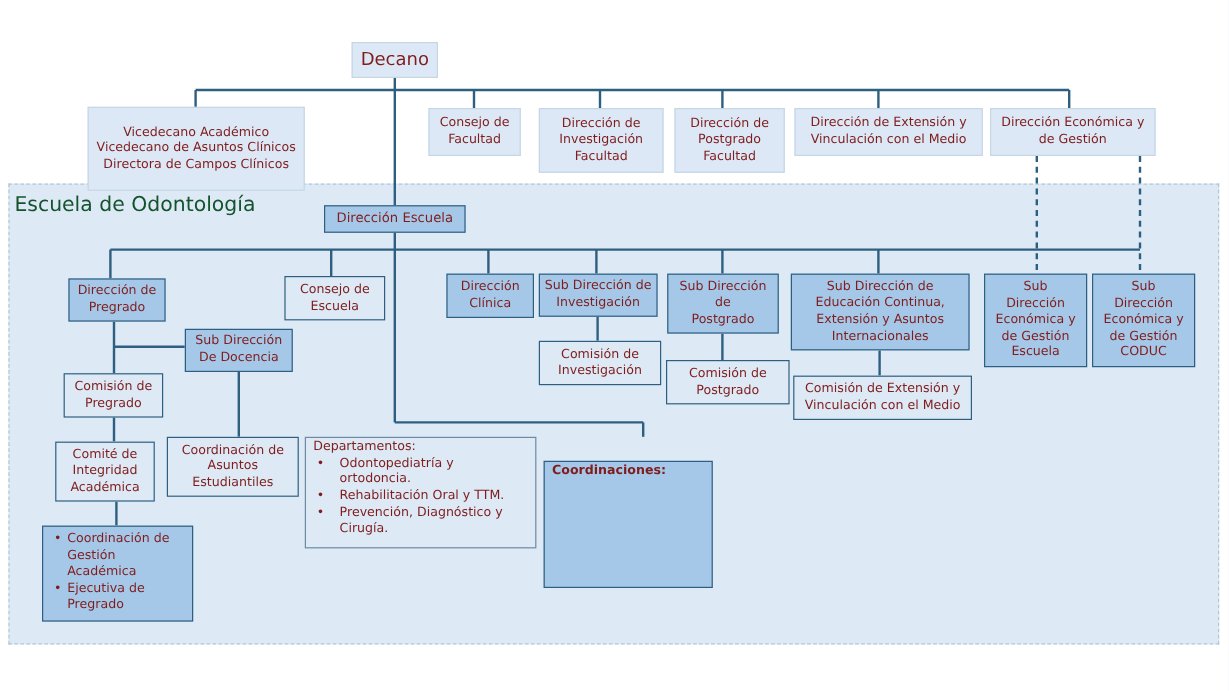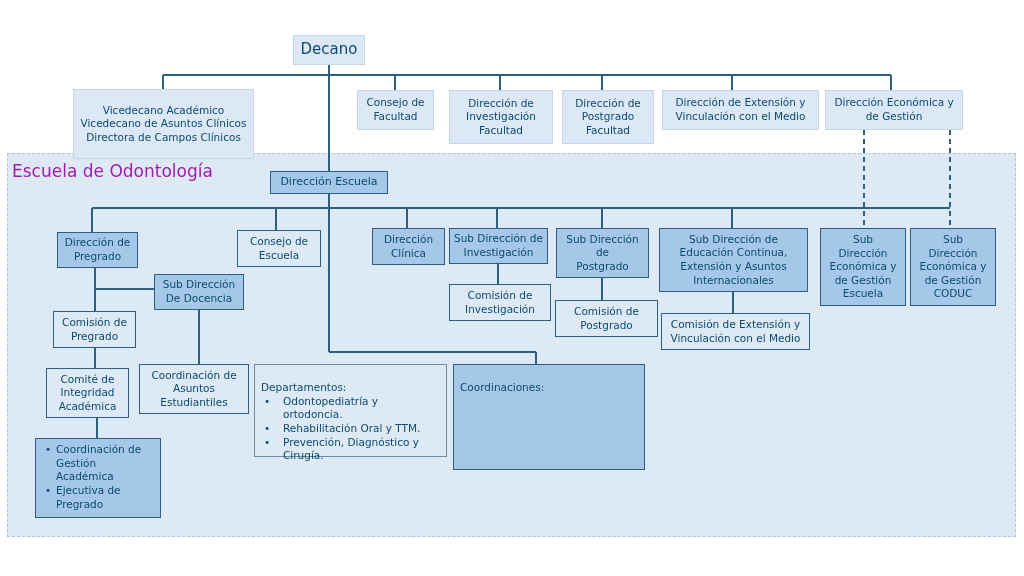--- a/index.html
+++ b/index.html
@@ -1,25 +1,25 @@
 <!DOCTYPE html>
 <html><head>
 <meta charset="utf-8">
 <style>
   html,body{margin:0;padding:0;}
   body{width:1024px;height:576px;background:#ffffff;position:relative;overflow:hidden;font-family:"DejaVu Sans",sans-serif;color:#1f4e6e;}
   .school{position:absolute;left:7px;top:153px;width:1009px;height:384px;background:#dde9f5;border:1.5px dashed #b3c6d8;box-sizing:border-box;}
-  .school-title{position:absolute;left:12px;top:161px;font-size:17px;color:#a21caf;}
+  .school-title{position:absolute;left:12px;top:161px;font-size:17px;color:#14532d;}
   svg.lines{position:absolute;left:0;top:0;}
-  .box{position:absolute;box-sizing:border-box;display:flex;align-items:center;justify-content:center;text-align:center;font-size:10.5px;line-height:1.3;white-space:pre-line;color:#0c4a6e;}
+  .box{position:absolute;box-sizing:border-box;display:flex;align-items:center;justify-content:center;text-align:center;font-size:10.5px;line-height:1.3;white-space:pre-line;color:#7f1d1d;}
   .top{background:#dce8f5;border:1px solid #c5d6e6;}
   .white{background:#dde9f5;border:1px solid #2f5f80;}
   .blue{background:#a6c8e8;border:1px solid #2f5f80;}
   .plain{background:#dde9f5;border:1px solid #6d8aa2;}
-  .list{align-items:flex-start;justify-content:flex-start;text-align:left;flex-direction:column;padding:16px 6px;white-space:normal;}
+  .list{align-items:flex-start;justify-content:flex-start;text-align:left;flex-direction:column;padding:1px 6px;white-space:normal;}
   .list ul{margin:0;padding:0;list-style:none;}
   .list li{position:relative;padding-left:22px;}
   .list li::before{content:"•";position:absolute;left:3px;}
   .list.tight li{padding-left:14px;}
 </style>
 </head>
 <body>
 
 <div class="school"></div>
 <div class="school-title">Escuela de Odontología</div>
@@ -133,15 +133,15 @@
 
 <div class="box plain list" style="left:254px;top:364px;width:193px;height:93px;">
   <div>Departamentos:</div>
   <ul>
     <li>Odontopediatría y ortodoncia.</li>
     <li>Rehabilitación Oral y TTM.</li>
     <li>Prevención, Diagnóstico y Cirugía.</li>
   </ul>
 </div>
 
-<div class="box blue list" style="left:453px;top:364px;width:192px;height:106px;">
+<div class="box blue list" style="left:453px;top:384px;width:141px;height:106px;font-weight:bold;">
   <div>Coordinaciones:</div>
 </div>
 
 </body></html>

